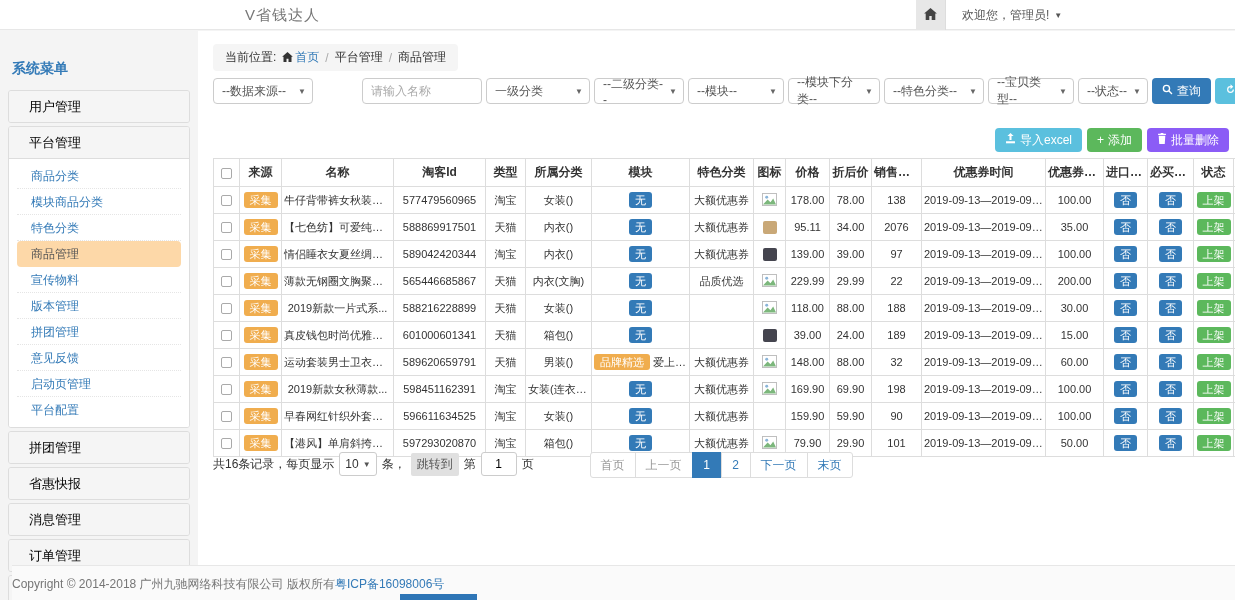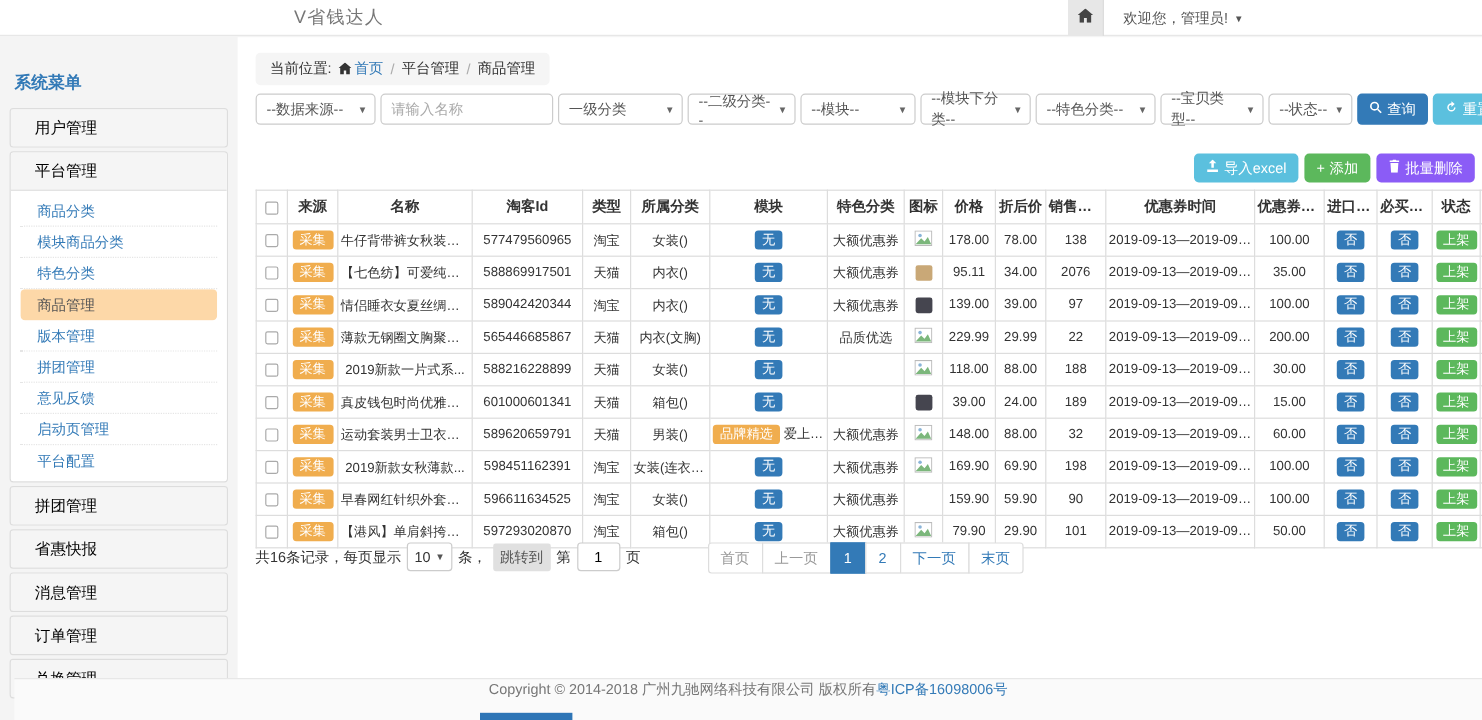--- a/index.html
+++ b/index.html
@@ -3,21 +3,21 @@
 <meta charset="utf-8">
 <style>
   * { margin:0; padding:0; box-sizing:border-box; }
   html,body { width:1235px; height:600px; }
   body { font-family:"Liberation Sans","DejaVu Sans",sans-serif; background:#f4f4f4; overflow:hidden; }
   .page { position:relative; width:1235px; height:600px; background:#f4f4f4; overflow:hidden; }
 
   
   .top-header { position:absolute; top:0; left:0; right:0; height:30px; background:#fff; border-bottom:1px solid #e7e7e7; z-index:5; }
   .brand { position:absolute; left:245px; top:0; line-height:30px; font-size:15px; color:#777; letter-spacing:1px; }
-  .header-right { position:absolute; left:890px; top:0; height:30px; display:flex; align-items:center; }
+  .header-right { position:absolute; left:916px; top:0; height:30px; display:flex; align-items:center; }
   .home-box { width:30px; height:30px; background:#e7e7e7; border-right:1px solid #ddd; display:flex; align-items:center; justify-content:center; cursor:pointer; }
   .welcome { margin-left:16px; font-size:12px; color:#555; display:flex; align-items:center; gap:5px; cursor:pointer; }
   .caret-sm { font-size:8px; color:#555; }
 
   
   .main-bg { position:absolute; left:198px; top:31px; width:1037px; height:534px; background:#fff; }
 
   
   .sidebar { position:absolute; left:8px; top:52px; width:182px; z-index:2; }
   .sb-title { font-size:14px; font-weight:bold; color:#337ab7; padding:8px 4px 12px 4px; }
@@ -74,21 +74,21 @@
   .jump-input { width:36px; height:24px; border:1px solid #ccc; border-radius:3px; text-align:center; font-size:12px; font-family:inherit; }
   .pager-center { position:absolute; left:0; right:0; top:0; text-align:center; }
   .pg-group { display:inline-flex; }
   .pg-btn { min-width:30px; padding:0 10px; height:26px; line-height:24px; border:1px solid #ddd; background:#fff; color:#337ab7; margin-left:-1px; cursor:pointer; }
   .pg-btn:first-child { border-radius:3px 0 0 3px; margin-left:0; }
   .pg-btn:last-child { border-radius:0 3px 3px 0; }
   .pg-btn.disabled { color:#999; cursor:default; }
   .pg-btn.active { background:#337ab7; border-color:#337ab7; color:#fff; }
 
   
-  .footer { position:absolute; left:0; right:0; top:565px; height:35px; background:#fafafa; border-top:1px solid #e7e7e7; text-align:center; font-size:12px; color:#767676; z-index:4;margin-left:12px; }
+  .footer { position:absolute; left:0; right:0; top:565px; height:35px; background:#fafafa; border-top:1px solid #e7e7e7; text-align:left; font-size:12px; color:#767676; padding-top:10px; z-index:4;margin-left:12px; }
   .footer .icp-link { color:#337ab7; cursor:pointer; }
   .bottom-artifact { position:absolute; left:400px; top:594px; width:77px; height:6px; background:#2e75b6; z-index:6; }
 </style>
 </head>
 <body>
 
 <div class="page">
 
   <div class="main-bg"></div>
 
@@ -115,20 +115,21 @@
         <div class="panel">
           <div class="sb-header">用户管理</div>
         </div>
         <div class="panel">
           <div class="sb-header">平台管理</div>
           <div class="sb-sub">
             <div class="sb-item">商品分类</div>
             <div class="sb-item">模块商品分类</div>
             <div class="sb-item">特色分类</div>
             <div class="sb-item active">商品管理</div>
+            <div class="sb-item">宣传物料</div>
             <div class="sb-item">版本管理</div>
             <div class="sb-item">拼团管理</div>
             <div class="sb-item">意见反馈</div>
             <div class="sb-item">启动页管理</div>
             <div class="sb-item">平台配置</div>
           </div>
         </div>
         <div class="panel">
           <div class="sb-header">拼团管理</div>
         </div>
@@ -158,21 +159,21 @@
     <span class="bc-sep">/</span>
     <span>平台管理</span>
     <span class="bc-sep">/</span>
     <span>商品管理</span>
   </div>
 
   <div class="filters">
     <div id="filter-controls"><div class="fake-select" style="width: 100px;">
           <span class="fs-val">--数据来源--</span>
           <span class="fs-caret">▼</span>
-        </div><input class="txt-input" placeholder="请输入名称" style="width: 144px;"><div class="fake-select" style="width: 104px;">
+        </div><input class="txt-input" placeholder="请输入名称" style="width: 120px; margin-left: 45px;"><div class="fake-select" style="width: 104px;">
           <span class="fs-val">一级分类</span>
           <span class="fs-caret">▼</span>
         </div><div class="fake-select" style="width: 90px;">
           <span class="fs-val">--二级分类--</span>
           <span class="fs-caret">▼</span>
         </div><div class="fake-select" style="width: 96px;">
           <span class="fs-val">--模块--</span>
           <span class="fs-caret">▼</span>
         </div><div class="fake-select" style="width: 92px;">
           <span class="fs-val">--模块下分类--</span>

